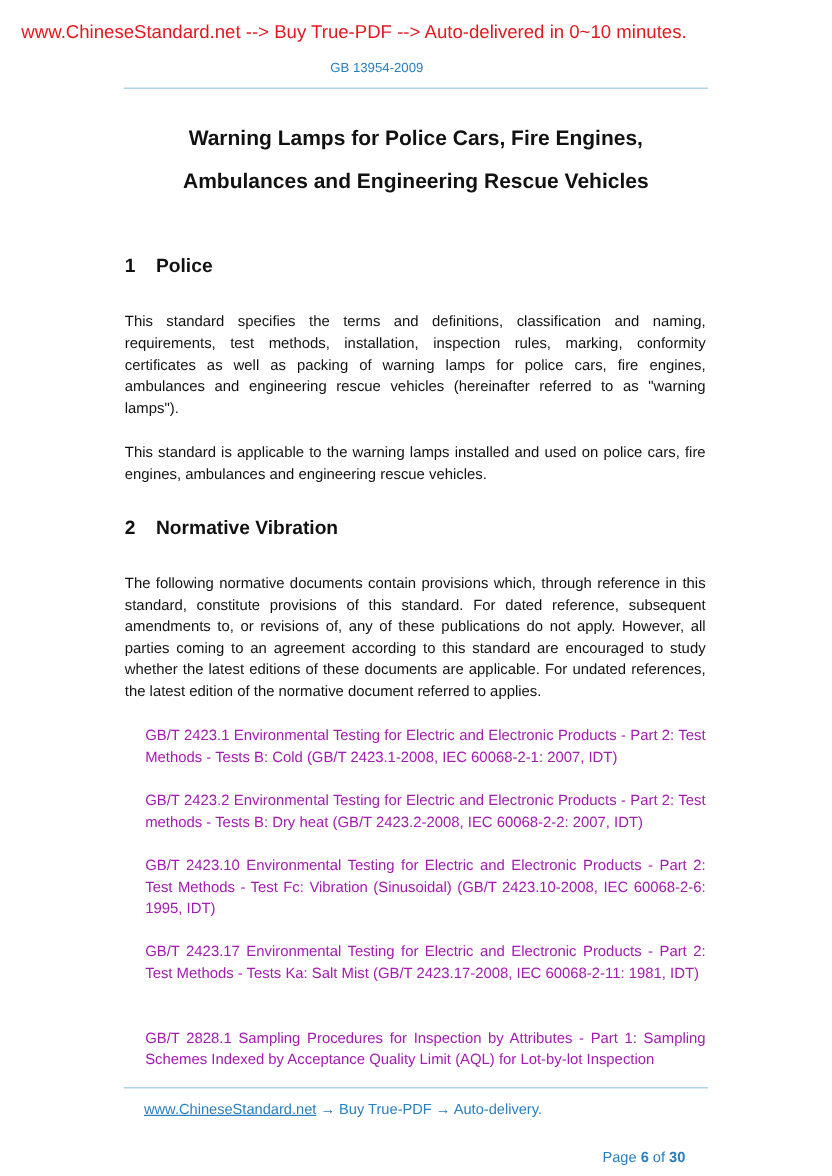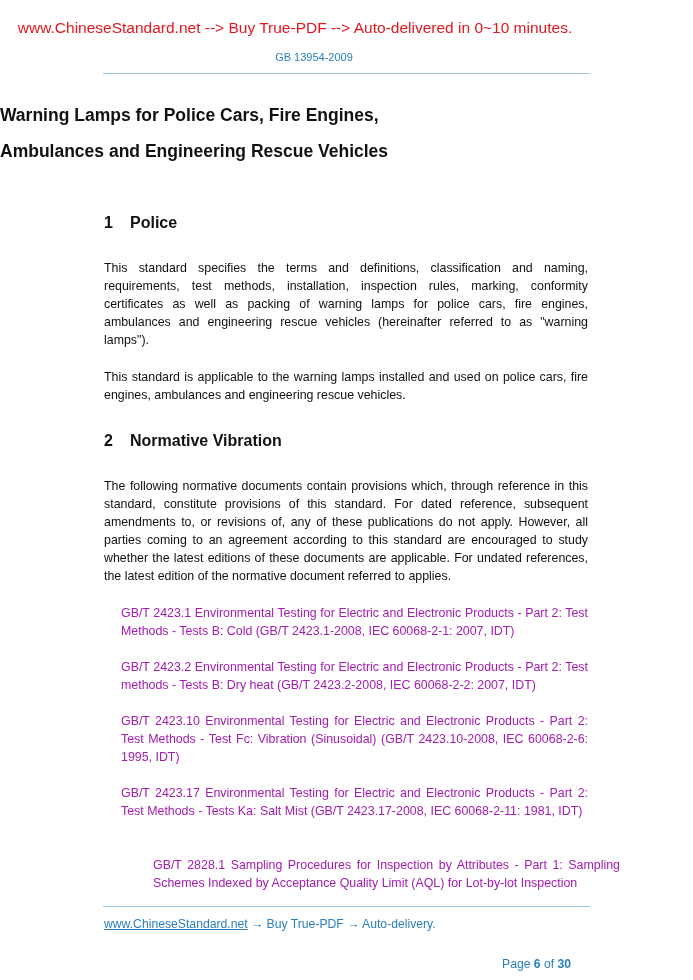--- a/index.html
+++ b/index.html
@@ -41,21 +41,21 @@
     top: 73px;
     left: 103px;
     width: 487px;
     height: 1px;
     background: #9cc8e6;
   }
   .title {
     position: absolute;
     left: 0;
     width: 693px;
-    text-align: left;
+    text-align: center;
     font-weight: bold;
     font-size: 17.5px;
     line-height: 22px;
     color: #111;
   }
   .title.l1 { top: 104px; }
   .title.l2 { top: 140px; }
   .section-heading {
     position: absolute;
     left: 104px;
@@ -90,21 +90,21 @@
     position: absolute;
     top: 906px;
     left: 103px;
     width: 487px;
     height: 1px;
     background: #9cc8e6;
   }
   .footer-left {
     position: absolute;
     top: 916px;
-    left: 104px;
+    left: 120px;
     font-size: 12.2px;
     line-height: 16px;
     color: #2a7fc0;
     white-space: nowrap;
   }
   .footer-left a {
     color: #2a7fc0;
     text-decoration: underline;
   }
   .footer-right {
@@ -136,21 +136,21 @@
 
 <div class="section-heading" style="top:431px;">
   <span class="num">2</span><span>Normative Vibration</span>
 </div>
 <div class="para" style="top:477px;">The following normative documents contain provisions which, through reference in this standard, constitute provisions of this standard. For dated reference, subsequent amendments to, or revisions of, any of these publications do not apply. However, all parties coming to an agreement according to this standard are encouraged to study whether the latest editions of these documents are applicable. For undated references, the latest edition of the normative document referred to applies.</div>
 
 <div class="ref" style="top:604px;">GB/T 2423.1 Environmental Testing for Electric and Electronic Products - Part 2: Test Methods - Tests B: Cold (GB/T 2423.1-2008, IEC 60068-2-1: 2007, IDT)</div>
 <div class="ref" style="top:658px;">GB/T 2423.2 Environmental Testing for Electric and Electronic Products - Part 2: Test methods - Tests B: Dry heat (GB/T 2423.2-2008, IEC 60068-2-2: 2007, IDT)</div>
 <div class="ref" style="top:712px;">GB/T 2423.10 Environmental Testing for Electric and Electronic Products - Part 2: Test Methods - Test Fc: Vibration (Sinusoidal) (GB/T 2423.10-2008, IEC 60068-2-6: 1995, IDT)</div>
 <div class="ref" style="top:784px;">GB/T 2423.17 Environmental Testing for Electric and Electronic Products - Part 2: Test Methods - Tests Ka: Salt Mist (GB/T 2423.17-2008, IEC 60068-2-11: 1981, IDT)</div>
-<div class="ref" style="top:856px;margin-left:32px;">GB/T 2828.1 Sampling Procedures for Inspection by Attributes - Part 1: Sampling Schemes Indexed by Acceptance Quality Limit (AQL) for Lot-by-lot Inspection</div>
+<div class="ref" style="top:856px;">GB/T 2828.1 Sampling Procedures for Inspection by Attributes - Part 1: Sampling Schemes Indexed by Acceptance Quality Limit (AQL) for Lot-by-lot Inspection</div>
 
 <div class="hr-bottom"></div>
 <div class="footer-left">
   <a>www.ChineseStandard.net</a><span> → Buy True-PDF → Auto-delivery.</span>
 </div>
 <div class="footer-right">
   <span>Page</span>
   <b>6</b>
   <span>of</span>
   <b>30</b>

